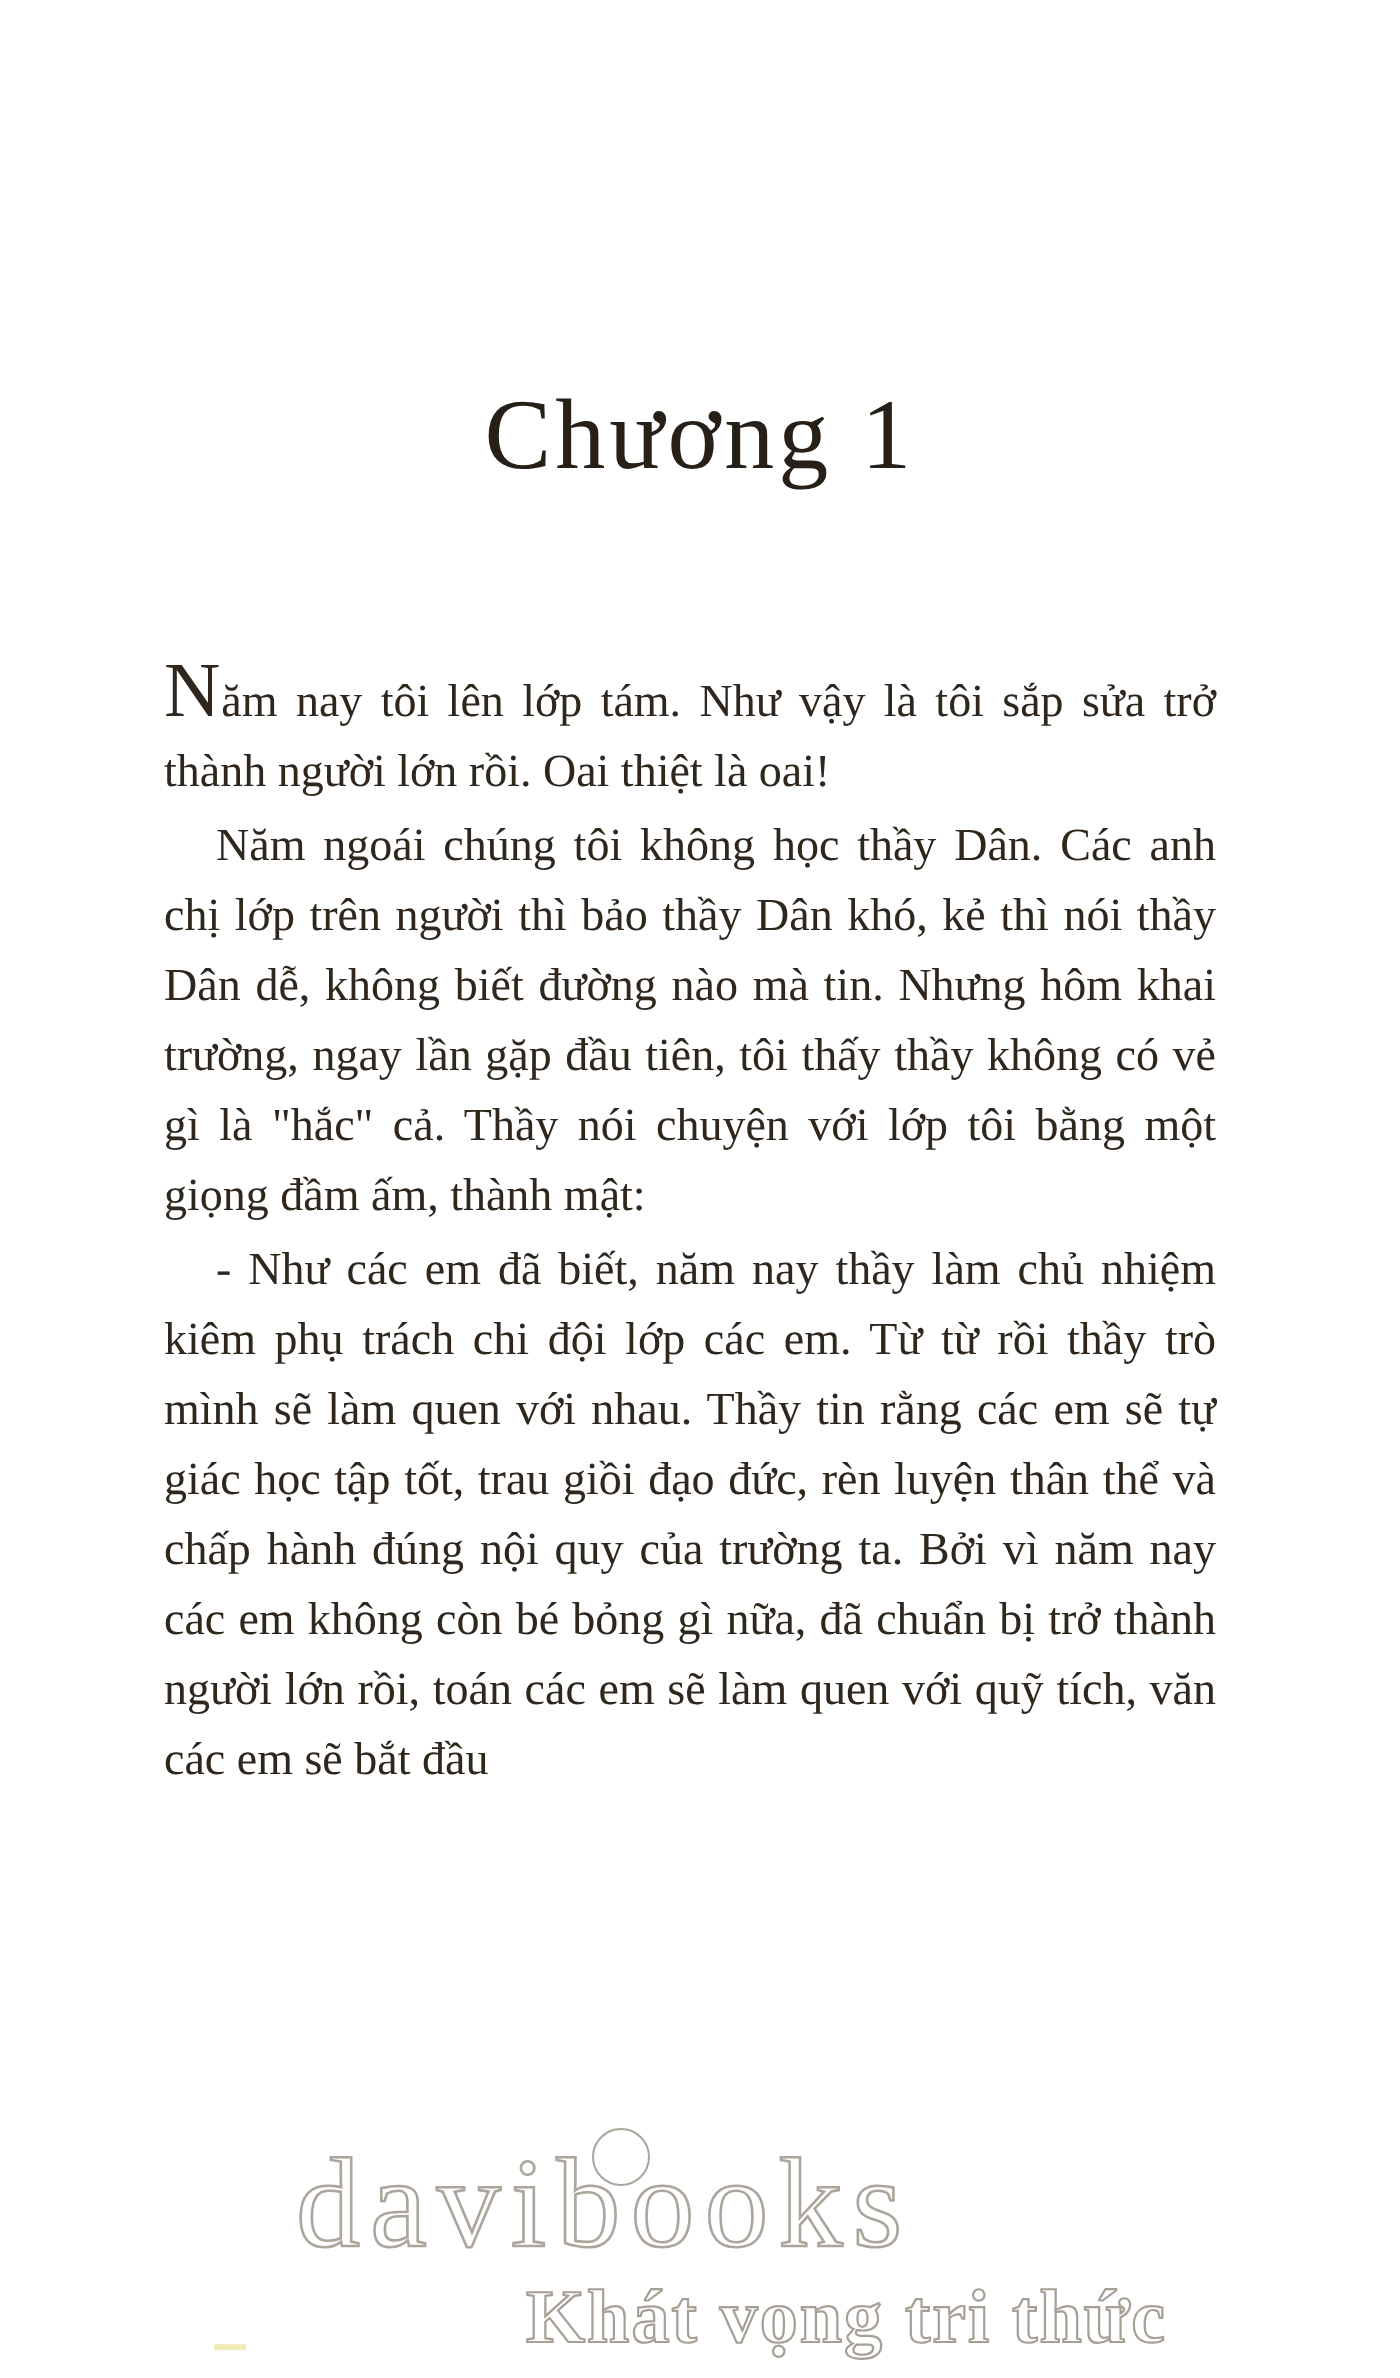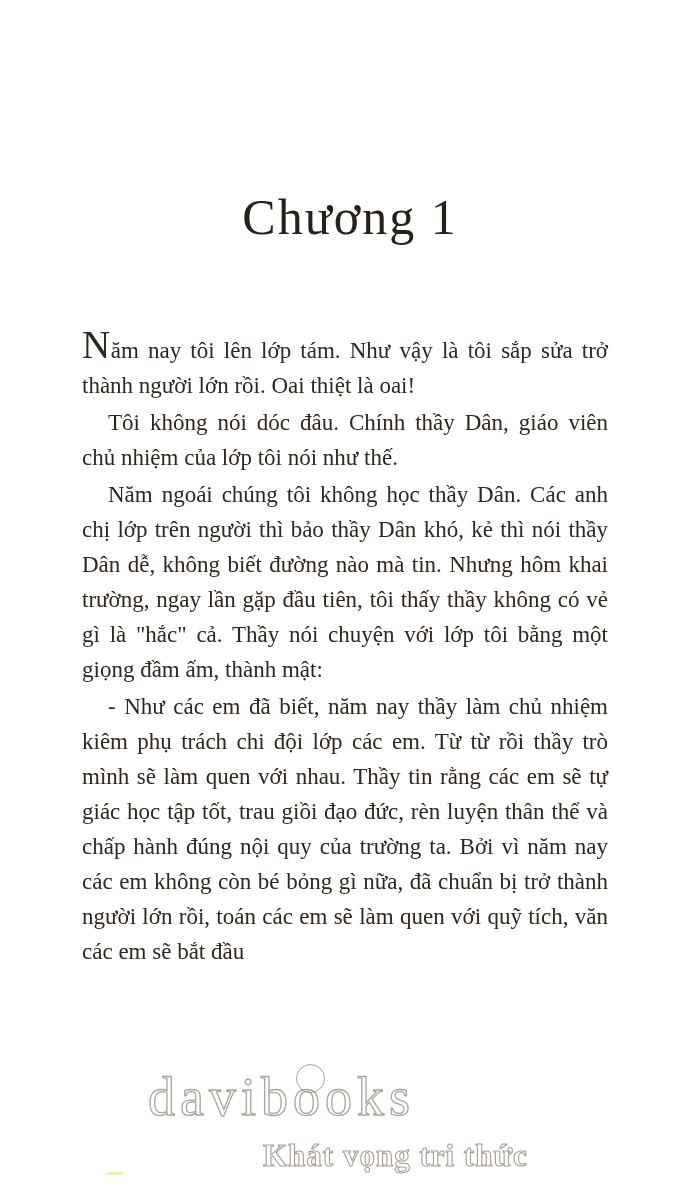--- a/index.html
+++ b/index.html
@@ -51,33 +51,33 @@
   .initial {
     font-size: 39px;
     line-height: 0;
     letter-spacing: 0.5px;
   }
   
   .wm-logo {
     position: absolute;
     top: 1070px;
     left: 148px;
-    font-size: 54px;
+    font-size: 64px;
     line-height: 1;
     letter-spacing: 5px;
     color: transparent;
     -webkit-text-stroke: 1.3px rgba(150, 142, 130, 0.8);
     z-index: 1;
     white-space: nowrap;
   }
   .wm-tagline {
     position: absolute;
     top: 1140px;
     left: 263px;
-    font-size: 31px;
+    font-size: 38px;
     line-height: 1;
     letter-spacing: 1px;
     font-weight: 600;
     color: transparent;
     -webkit-text-stroke: 1.1px rgba(150, 142, 130, 0.85);
     z-index: 1;
     white-space: nowrap;
   }
   .wm-circle {
     position: absolute;
@@ -130,21 +130,20 @@
 </style>
 </head>
 <body>
 
 <div class="page">
 
   <h1 class="chapter-title">Chương 1</h1>
 
   <div class="body-text">
     <p class="first"><span class="initial">N</span><span>ăm nay tôi lên lớp tám. Như vậy là tôi sắp sửa trở thành người lớn rồi. Oai thiệt là oai!</span></p>
-    <p>Tôi không nói dóc đâu. Chính thầy Dân, giáo viên chủ nhiệm của lớp tôi nói như thế.</p>
     <p>Năm ngoái chúng tôi không học thầy Dân. Các anh chị lớp trên người thì bảo thầy Dân khó, kẻ thì nói thầy Dân dễ, không biết đường nào mà tin. Nhưng hôm khai trường, ngay lần gặp đầu tiên, tôi thấy thầy không có vẻ gì là "hắc" cả. Thầy nói chuyện với lớp tôi bằng một giọng đầm ấm, thành mật:</p>
     <p>- Như các em đã biết, năm nay thầy làm chủ nhiệm kiêm phụ trách chi đội lớp các em. Từ từ rồi thầy trò mình sẽ làm quen với nhau. Thầy tin rằng các em sẽ tự giác học tập tốt, trau giồi đạo đức, rèn luyện thân thể và chấp hành đúng nội quy của trường ta. Bởi vì năm nay các em không còn bé bỏng gì nữa, đã chuẩn bị trở thành người lớn rồi, toán các em sẽ làm quen với quỹ tích, văn các em sẽ bắt đầu</p>
   </div>
 
   <div class="wm-circle"></div>
   <div class="wm-logo">davibooks</div>
   <div class="wm-tagline">Khát vọng tri thức</div>
 
 
   <div class="scan-artifact"></div>

